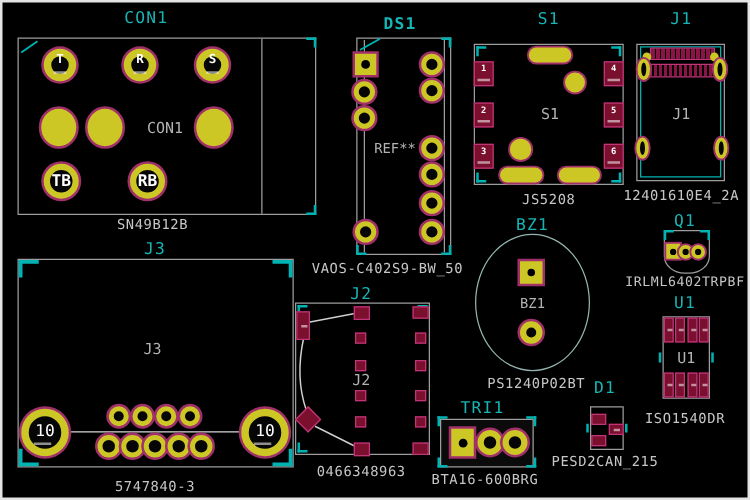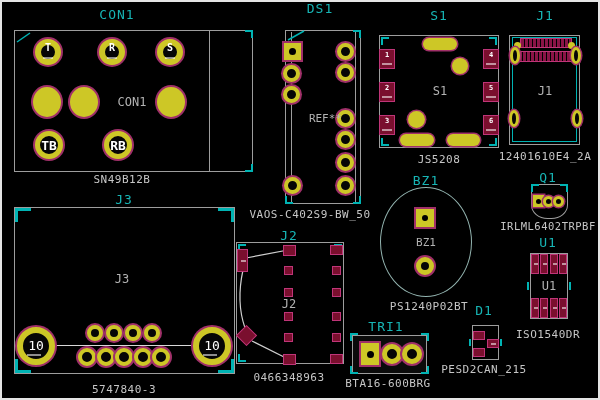--- a/index.html
+++ b/index.html
@@ -68,21 +68,21 @@
     <div class="solid" style="left:155px;top:85px;width:28px;height:30px;"></div>
     <div class="fp-center" style="left:100px;top:94px;width:60px;">CON1</div>
     <div class="ring" style="left:33px;top:129px;width:28px;height:28px;border-width:5px;"></div>
     <div class="ring" style="left:102px;top:129px;width:28px;height:28px;border-width:5px;"></div>
     <div class="padtext" style="left:34px;top:136px;width:26px;font-size:13px;">TB</div>
     <div class="padtext" style="left:103px;top:136px;width:26px;font-size:13px;">RB</div>
     <div class="fp-part" style="left:60px;top:172px;width:120px;">SN49B12B</div>
   </div>
 
   <div>
-    <div class="fp-ref" style="left:288px;top:0;width:60px;">DS1</div>
+    <div class="fp-ref" style="left:288px;top:11px;width:60px;font-weight:bold;">DS1</div>
     <div class="box" style="left:283px;top:28px;width:76px;height:174px;"></div>
     <div class="vline" style="left:289px;top:30px;height:170px;"></div>
     <div class="vline" style="left:353px;top:30px;height:170px;"></div>
     <svg style="left:283px;top:26px;" width="24" height="14">
         <line x1="3" y1="12" x2="19" y2="3" stroke="#00b3b3" stroke-width="1.5"></line>
       </svg>
     <div class="tick tr" style="left:351px;top:28px;"></div>
     <div class="tick bl" style="left:283px;top:194px;"></div>
     <div class="tick br" style="left:351px;top:194px;"></div>
     <div class="sqpad" style="left:282px;top:41px;width:17px;height:17px;">
@@ -90,21 +90,21 @@
       </div>
     <div class="ring" style="left:281px;top:63px;width:17px;height:17px;"></div>
     <div class="ring" style="left:281px;top:84px;width:17px;height:17px;"></div>
     <div class="ring" style="left:282px;top:175px;width:17px;height:17px;"></div>
     <div class="ring" style="left:335px;top:41px;width:17px;height:17px;"></div>
     <div class="ring" style="left:335px;top:62px;width:17px;height:17px;"></div>
     <div class="ring" style="left:335px;top:108px;width:17px;height:17px;"></div>
     <div class="ring" style="left:335px;top:129px;width:17px;height:17px;"></div>
     <div class="ring" style="left:335px;top:152px;width:17px;height:17px;"></div>
     <div class="ring" style="left:335px;top:175px;width:17px;height:17px;"></div>
-    <div class="fp-center" style="left:288px;top:111px;width:52px;font-size:11px;text-align:right;">REF**</div>
+    <div class="fp-center" style="left:288px;top:111px;width:52px;font-size:11px;">REF**</div>
     <div class="fp-part" style="left:238px;top:207px;width:140px;">VAOS-C402S9-BW_50</div>
   </div>
 
   <div>
     <div class="fp-ref" style="left:407px;top:7px;width:60px;">S1</div>
     <div class="box" style="left:377px;top:33px;width:120px;height:113px;"></div>
     <div class="tick tl" style="left:379px;top:35px;"></div>
     <div class="tick tr" style="left:487px;top:35px;"></div>
     <div class="tick bl" style="left:379px;top:136px;"></div>
     <div class="tick br" style="left:487px;top:136px;"></div>

